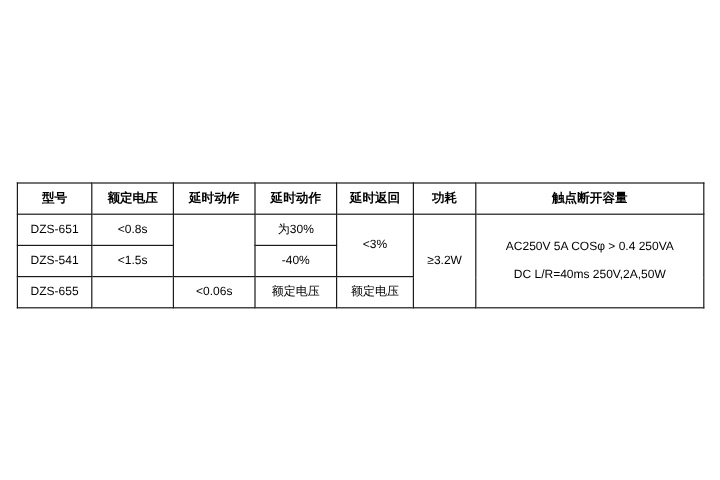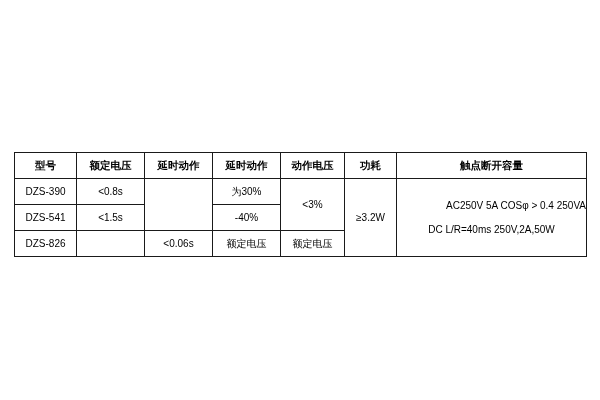--- a/index.html
+++ b/index.html
@@ -50,21 +50,21 @@
   .col-cap     { width: 190px; }
   .cap-cell {
     padding: 0 6px;
   }
   .cap-line {
     display: block;
     font-size: 10px;
     line-height: 1.5;
     white-space: nowrap;
   }
-  .cap-line.first { margin-bottom: 9px; text-align: right; }
+  .cap-line.first { margin-bottom: 9px; }
   .model-cell { font-size: 10.5px; }
 </style>
 </head>
 <body>
 
 <div class="page">
   <table class="spec-table">
     <colgroup>
       <col class="col-model">
       <col class="col-delayr">
@@ -73,46 +73,46 @@
       <col class="col-retv">
       <col class="col-power">
       <col class="col-cap">
     </colgroup>
     <tbody>
       <tr>
         <td class="header">型号</td>
         <td class="header">额定电压</td>
         <td class="header">延时动作</td>
         <td class="header">延时动作</td>
-        <td class="header">动作电压</td>
+        <td class="header">延时返回</td>
         <td class="header">功耗</td>
         <td class="header">触点断开容量</td>
       </tr>
 
       <tr>
-        <td class="model-cell">DZS-390</td>
+        <td class="model-cell">DZS-651</td>
         <td>&lt;0.8s</td>
         <td rowspan="2"></td>
         <td>为30%</td>
         <td rowspan="2">&lt;3%</td>
         <td rowspan="3">≥3.2W</td>
         <td rowspan="3" class="cap-cell">
           <span class="cap-line first">AC250V 5A COSφ &gt; 0.4 250VA</span>
           <span class="cap-line">DC  L/R=40ms 250V,2A,50W</span>
         </td>
       </tr>
 
       <tr>
         <td class="model-cell">DZS-541</td>
         <td>&lt;1.5s</td>
         <td>-40%</td>
       </tr>
 
       <tr>
-        <td class="model-cell">DZS-826</td>
+        <td class="model-cell">DZS-655</td>
         <td></td>
         <td>&lt;0.06s</td>
         <td>额定电压</td>
         <td>额定电压</td>
       </tr>
     </tbody>
   </table>
 </div>
 
 </body></html>

